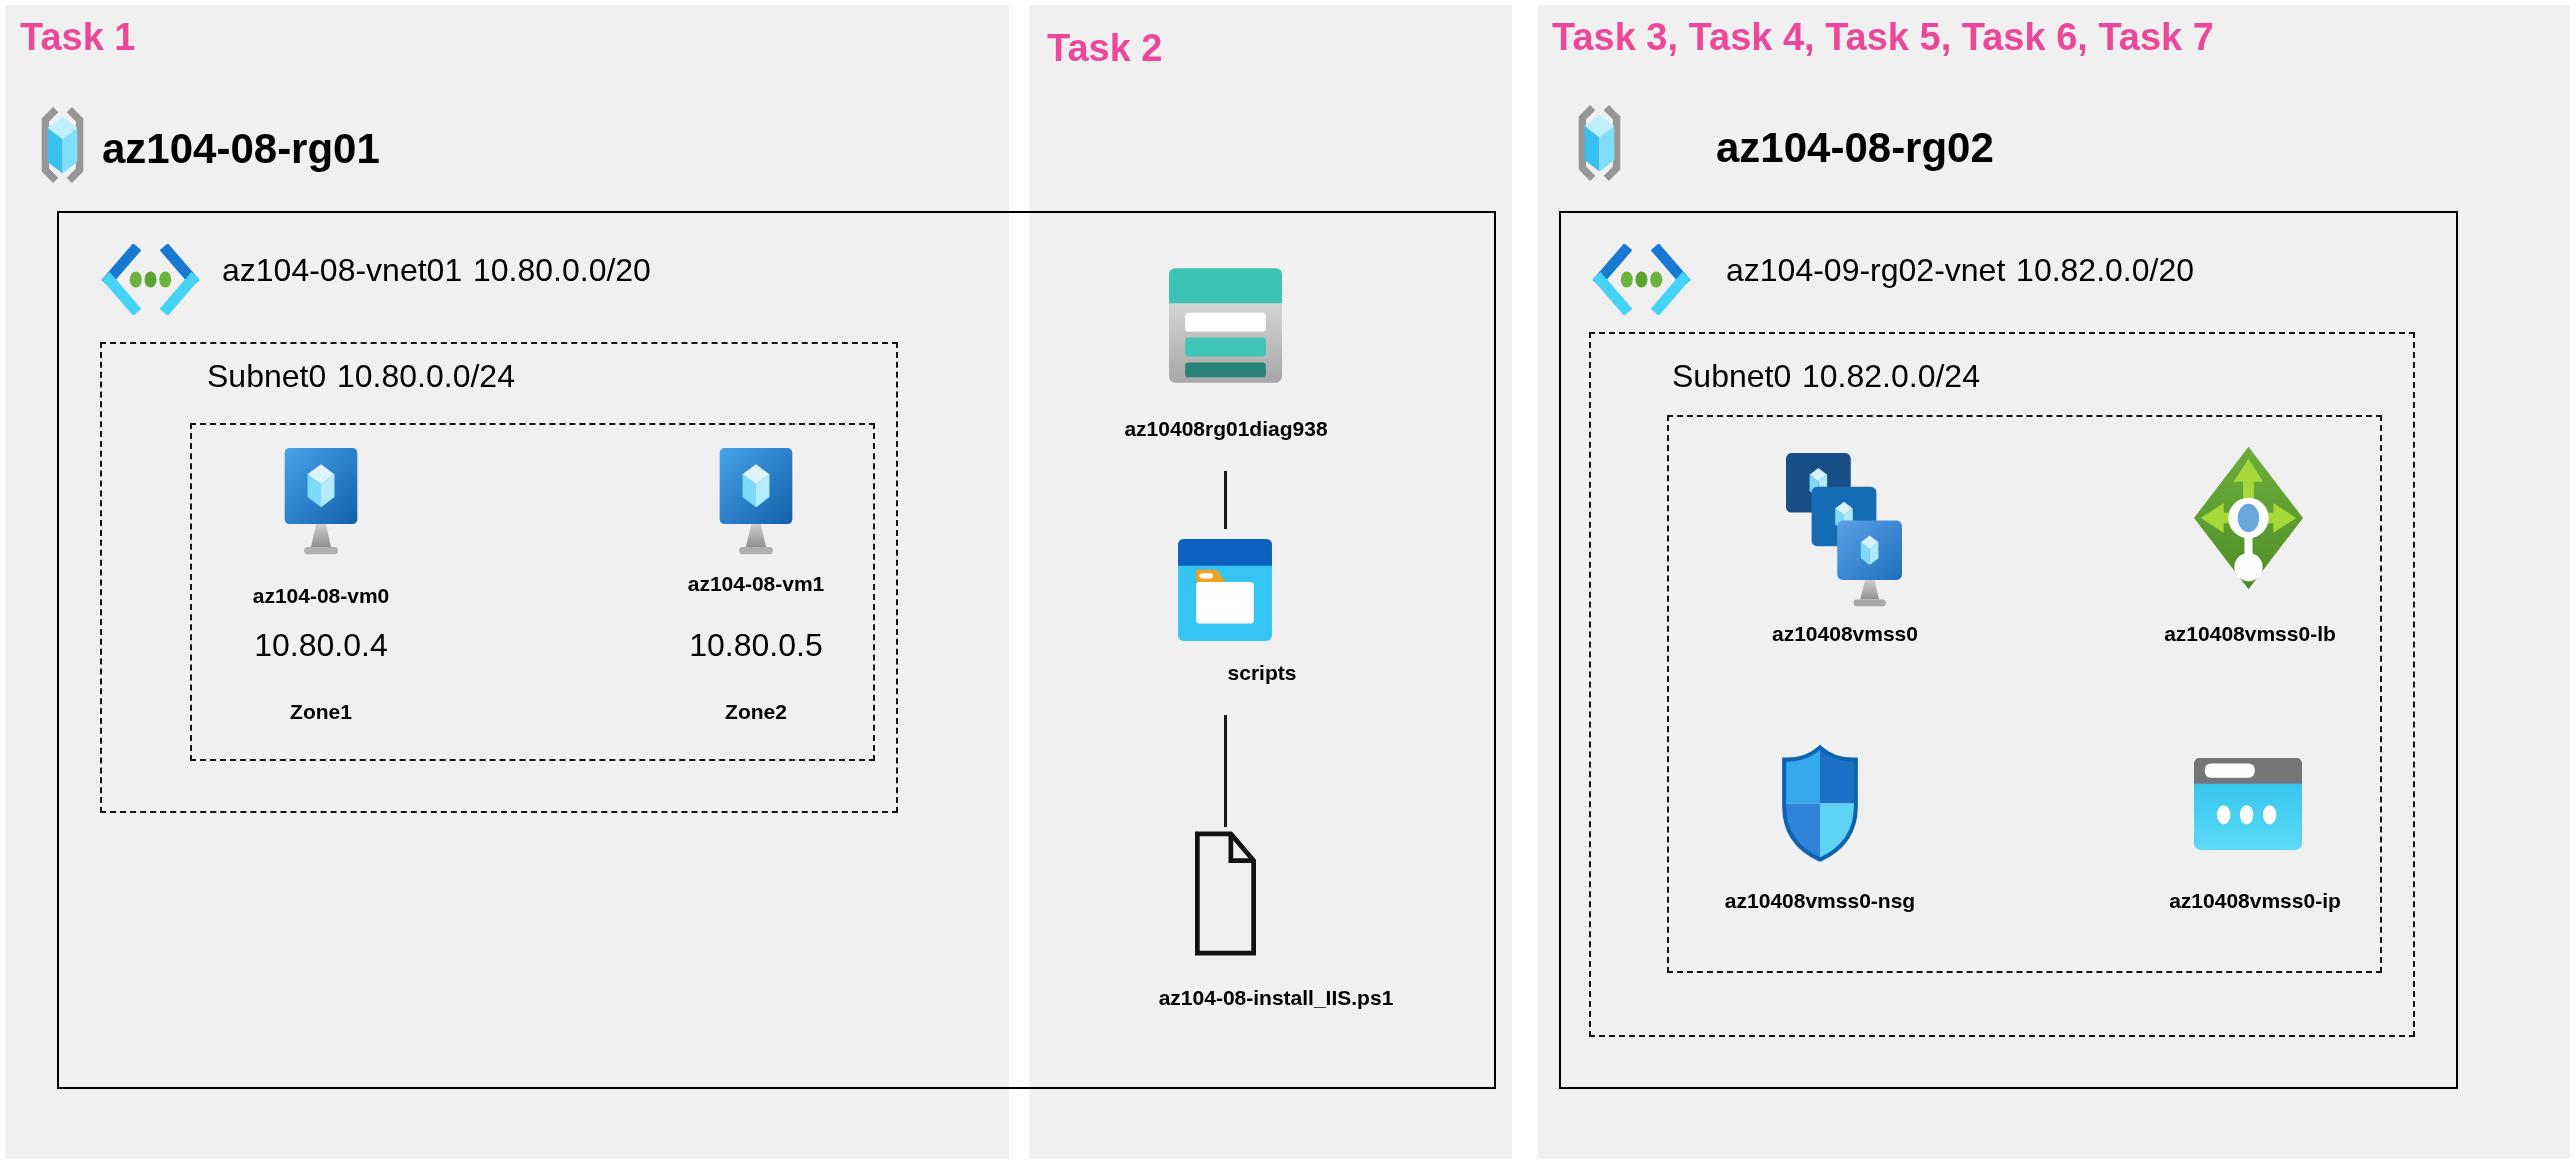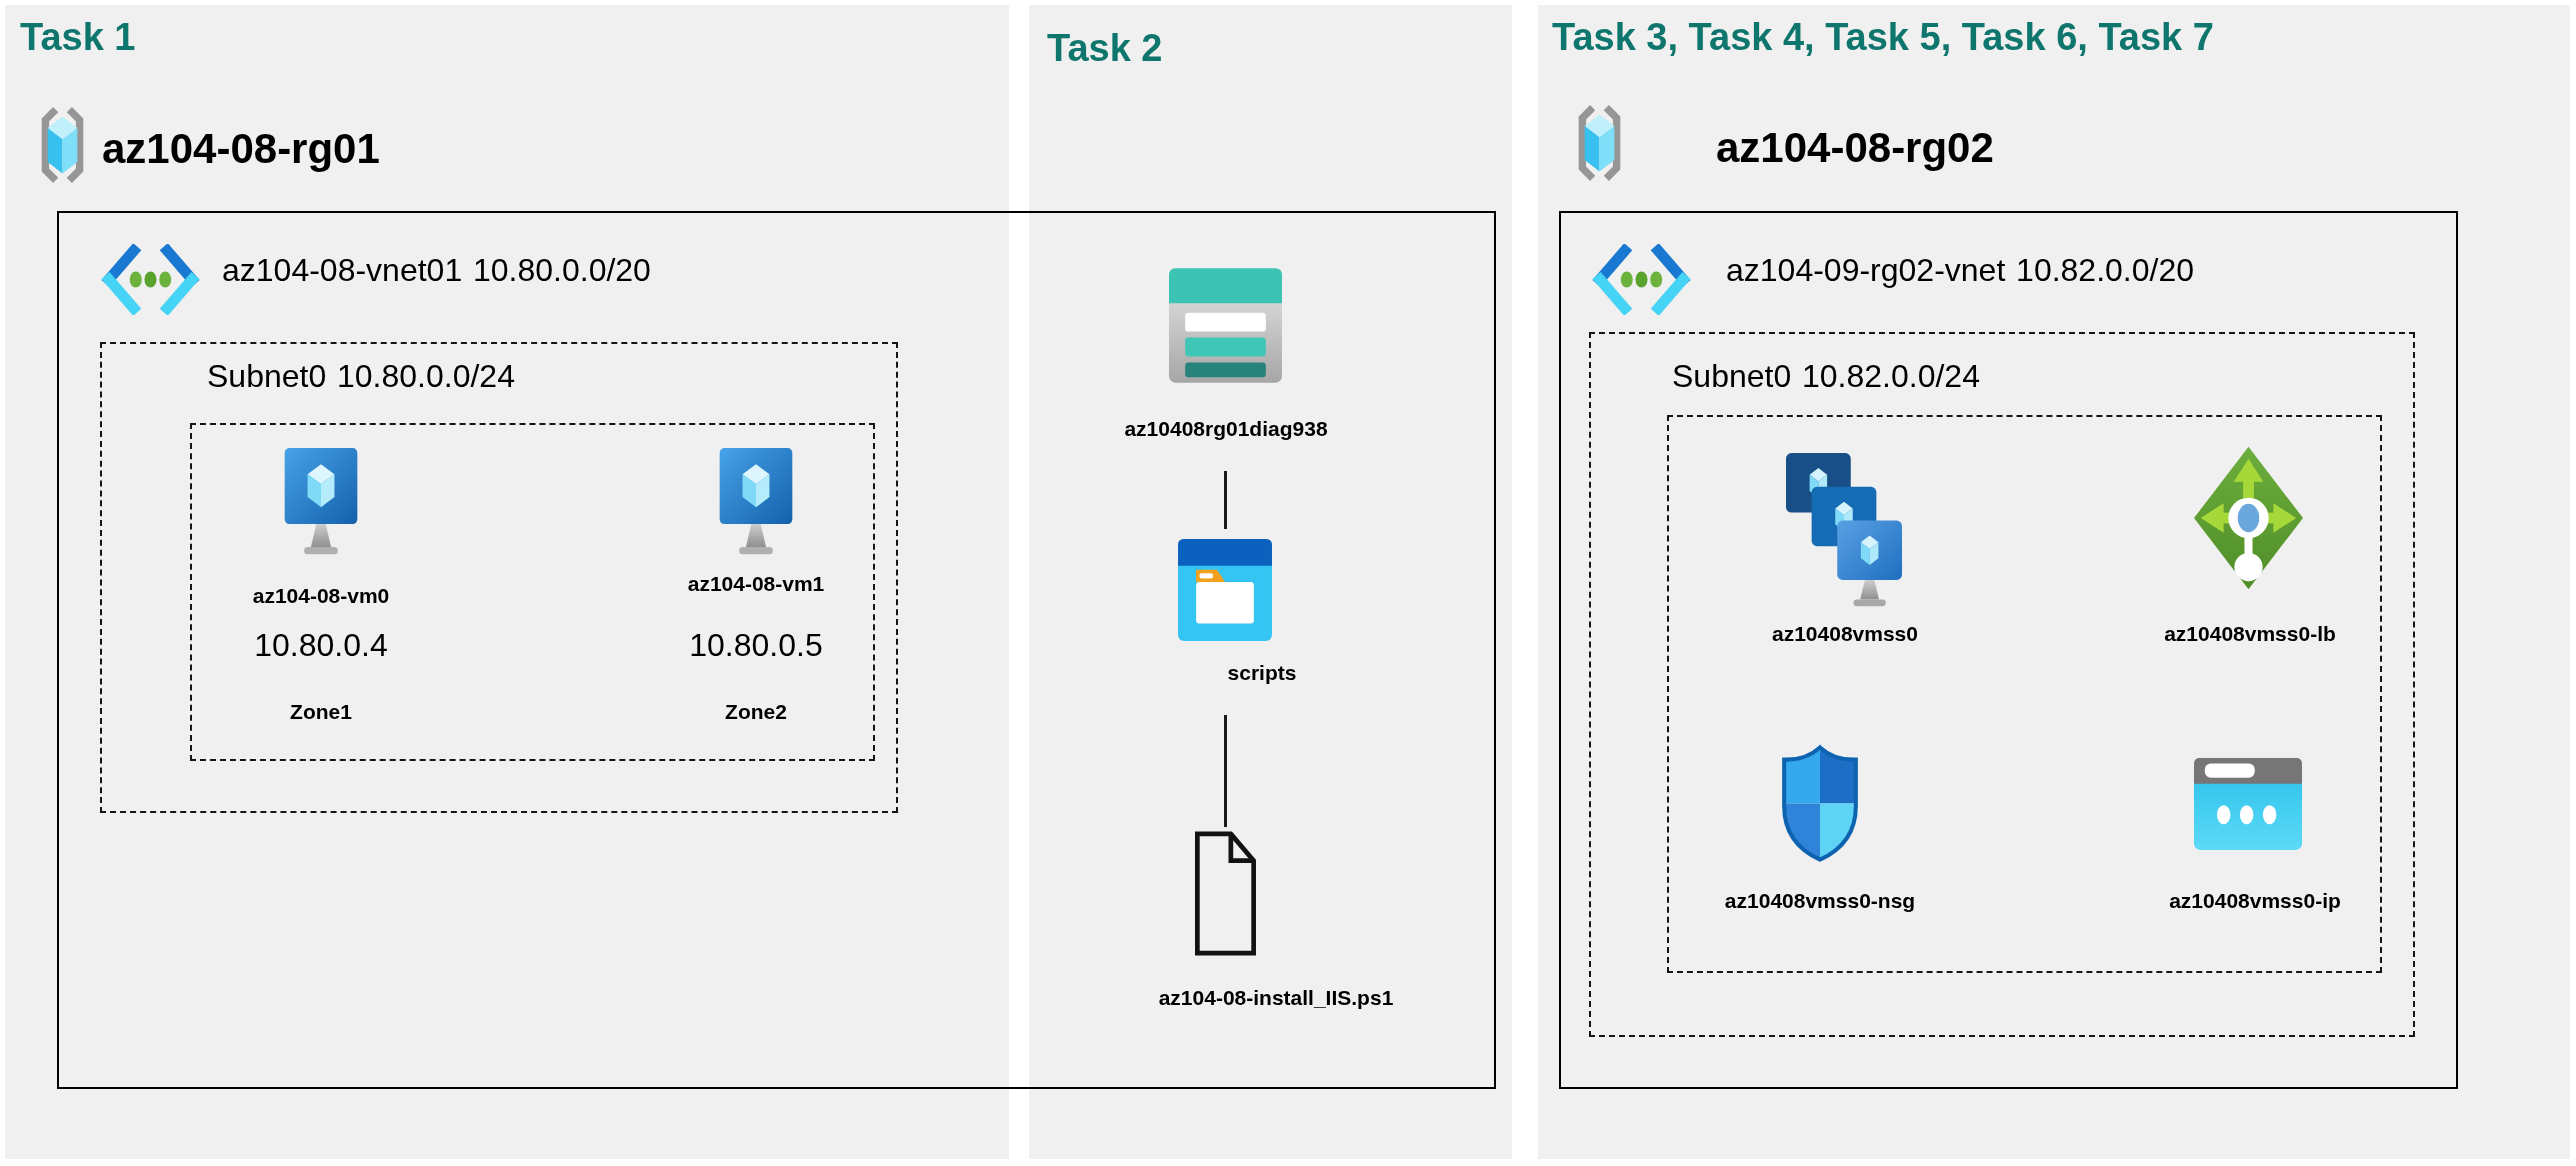--- a/index.html
+++ b/index.html
@@ -1,18 +1,18 @@
 <!DOCTYPE html>
 <html style="font-size:10.8px"><head>
 <meta charset="utf-8">
 <style>
   html,body{margin:0;padding:0;background:#ffffff;}
   body{width:2576px;height:1166px;position:relative;font-family:"Liberation Sans",sans-serif;color:#000;}
   .panel{position:absolute;top:5.4px;height:1154px;background:#f0f0f0;}
-  .task-title{position:absolute;font-size:38px;font-weight:bold;color:#0f766e;white-space:nowrap;}
+  .task-title{position:absolute;font-size:38px;font-weight:bold;color:#ec4899;white-space:nowrap;}
   .box{position:absolute;border:2.7px solid #000;box-sizing:border-box;}
   .dashed{position:absolute;border:2.7px dashed #151515;box-sizing:border-box;}
   .rowlabel{position:absolute;font-size:32px;white-space:nowrap;}
   .rowlabel .name{font-weight:normal;}
   .rowlabel .cidr{font-weight:normal;margin-left:10.8px;}
   .biglabel{position:absolute;font-size:42px;font-weight:bold;white-space:nowrap;}
   .center-label{position:absolute;font-size:21px;font-weight:bold;white-space:nowrap;transform:translateX(-50%);text-align:center;}
   .center-reg{position:absolute;font-size:32px;font-weight:normal;white-space:nowrap;transform:translateX(-50%);text-align:center;}
   .icon{position:absolute;line-height:0;}
   .connector{position:absolute;width:2.7px;background:#1a1a1a;}

